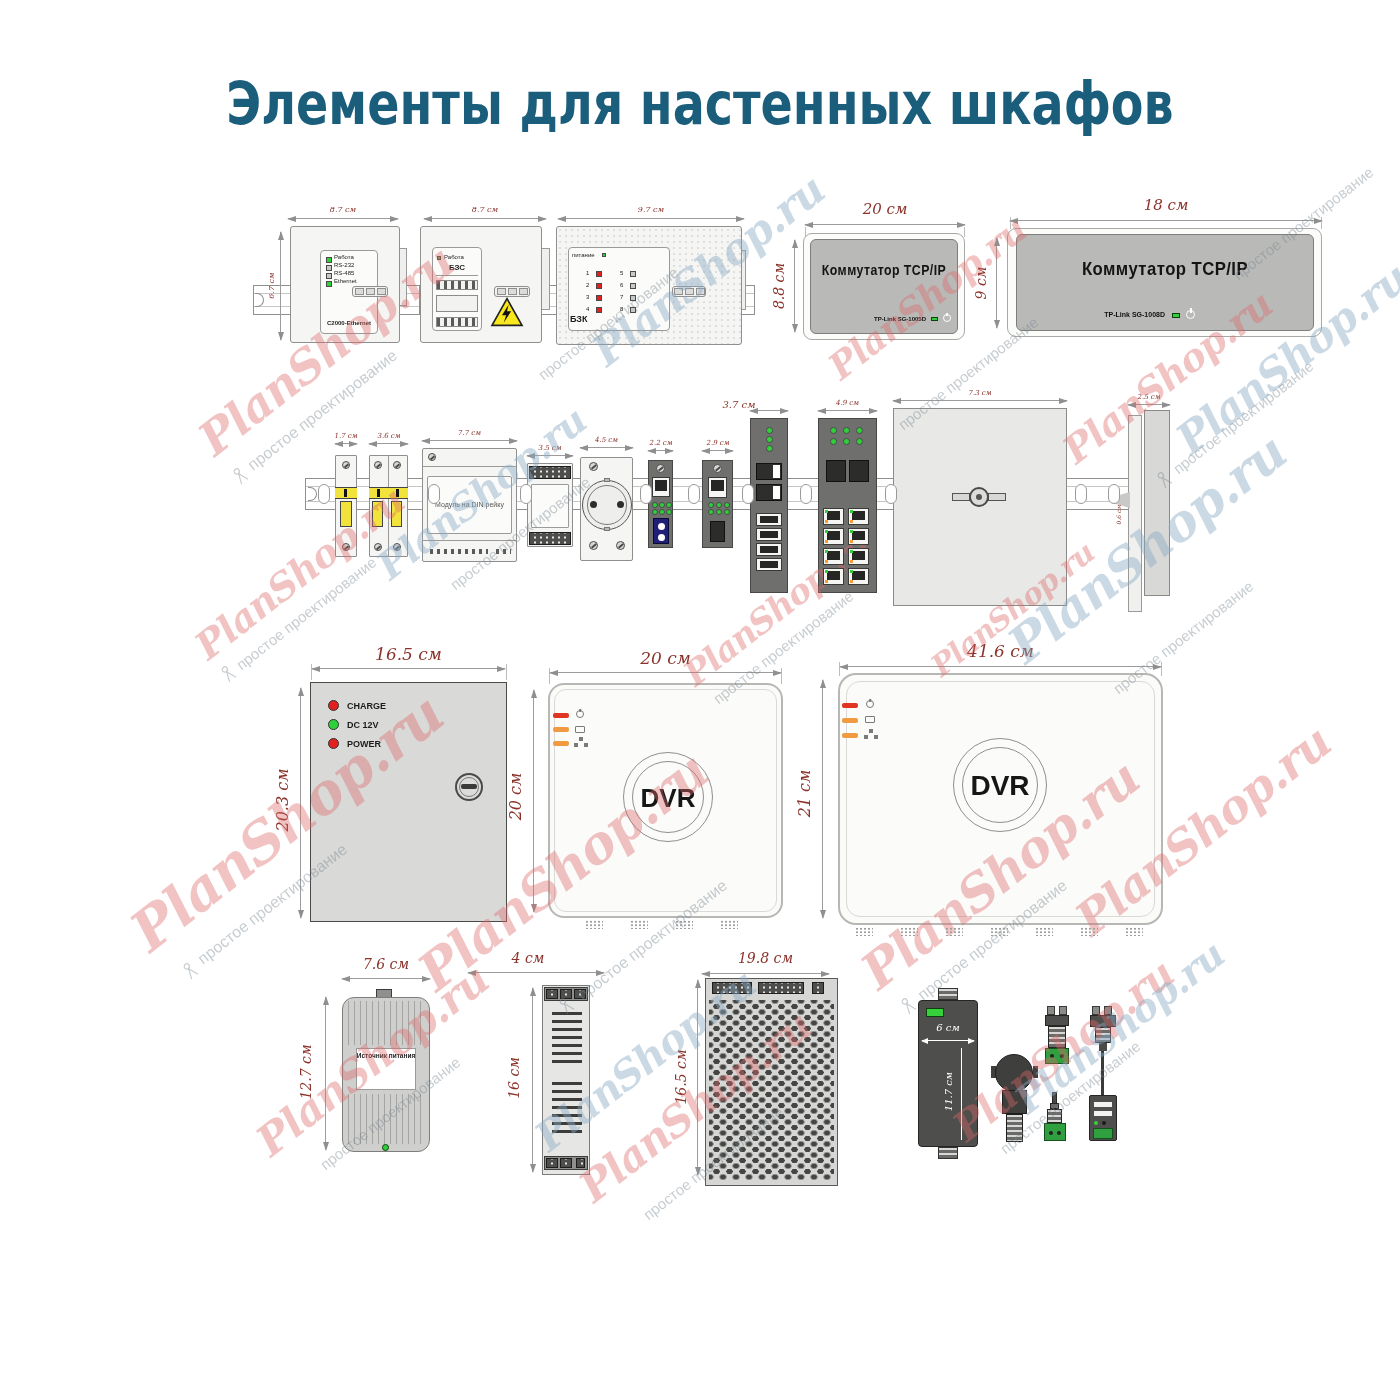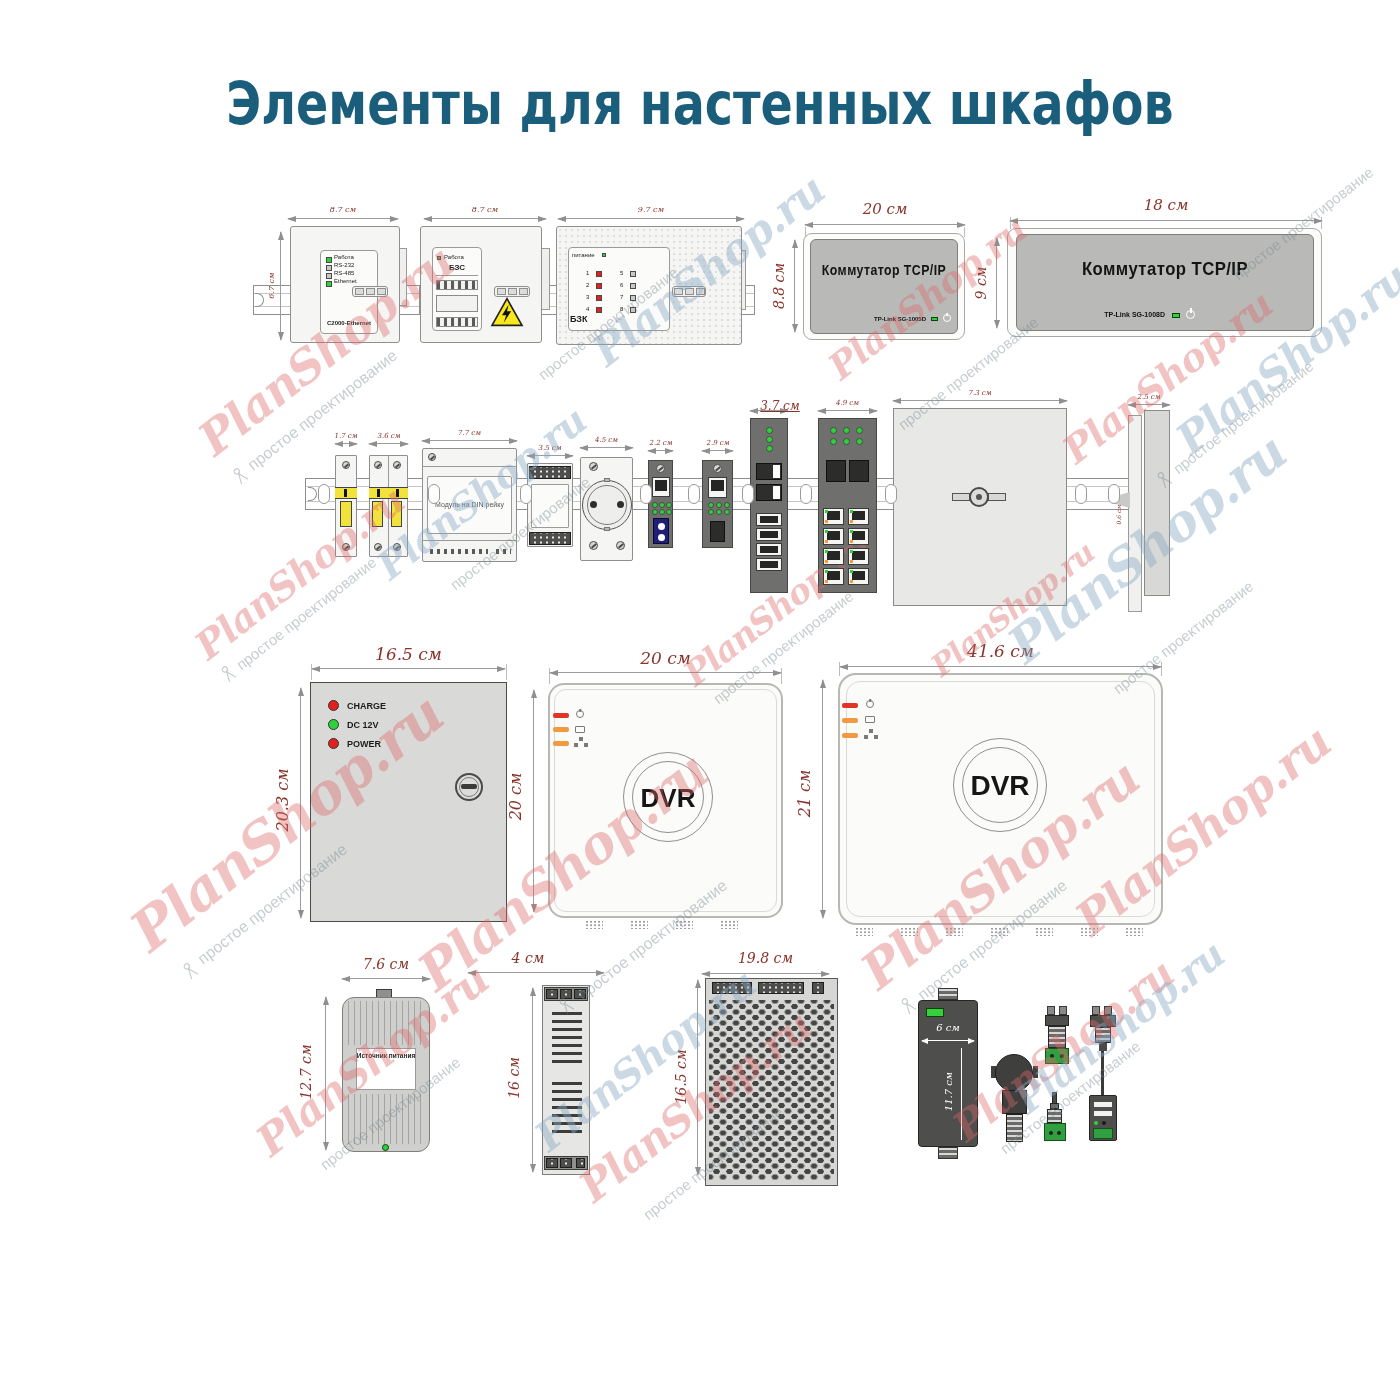--- a/index.html
+++ b/index.html
@@ -278,21 +278,21 @@
   <div class="c dline-h" style="left:702px;top:450px;width:31px;"></div>
   <div class="t dimtxt" style="left:692px;top:439px;width:52px;font-size:7px;">2.9 см</div>
   <div class="c dark" style="left:702px;top:460px;width:31px;height:88px;"></div>
   <div class="c screw" style="left:713px;top:464px;width:9px;height:9px;"></div>
   <div class="c rj" style="left:708px;top:477px;width:19px;height:21px;">
       <i></i>
     </div>
   <div class="c sfp" style="left:710px;top:521px;width:15px;height:21px;"></div>
 
   <div class="c dline-h" style="left:750px;top:410px;width:38px;"></div>
-  <div class="t dimtxt" style="left:751px;top:399px;width:58px;font-size:12px;text-decoration:underline;">3.7 см</div>
+  <div class="t dimtxt" style="left:710px;top:399px;width:58px;font-size:10px;">3.7 см</div>
   <div class="c dark" style="left:750px;top:418px;width:38px;height:175px;"></div>
   <div class="c sfp4" style="left:756px;top:463px;width:26px;height:17px;"></div>
   <div class="c sfp4" style="left:756px;top:484px;width:26px;height:17px;"></div>
 
   <div class="c dline-h" style="left:818px;top:410px;width:59px;"></div>
   <div class="t dimtxt" style="left:808px;top:399px;width:79px;font-size:7px;">4.9 см</div>
   <div class="c dark" style="left:818px;top:418px;width:59px;height:175px;"></div>
   <div class="c sfp" style="left:826px;top:460px;width:20px;height:22px;"></div>
   <div class="c sfp" style="left:849px;top:460px;width:20px;height:22px;"></div>
 

